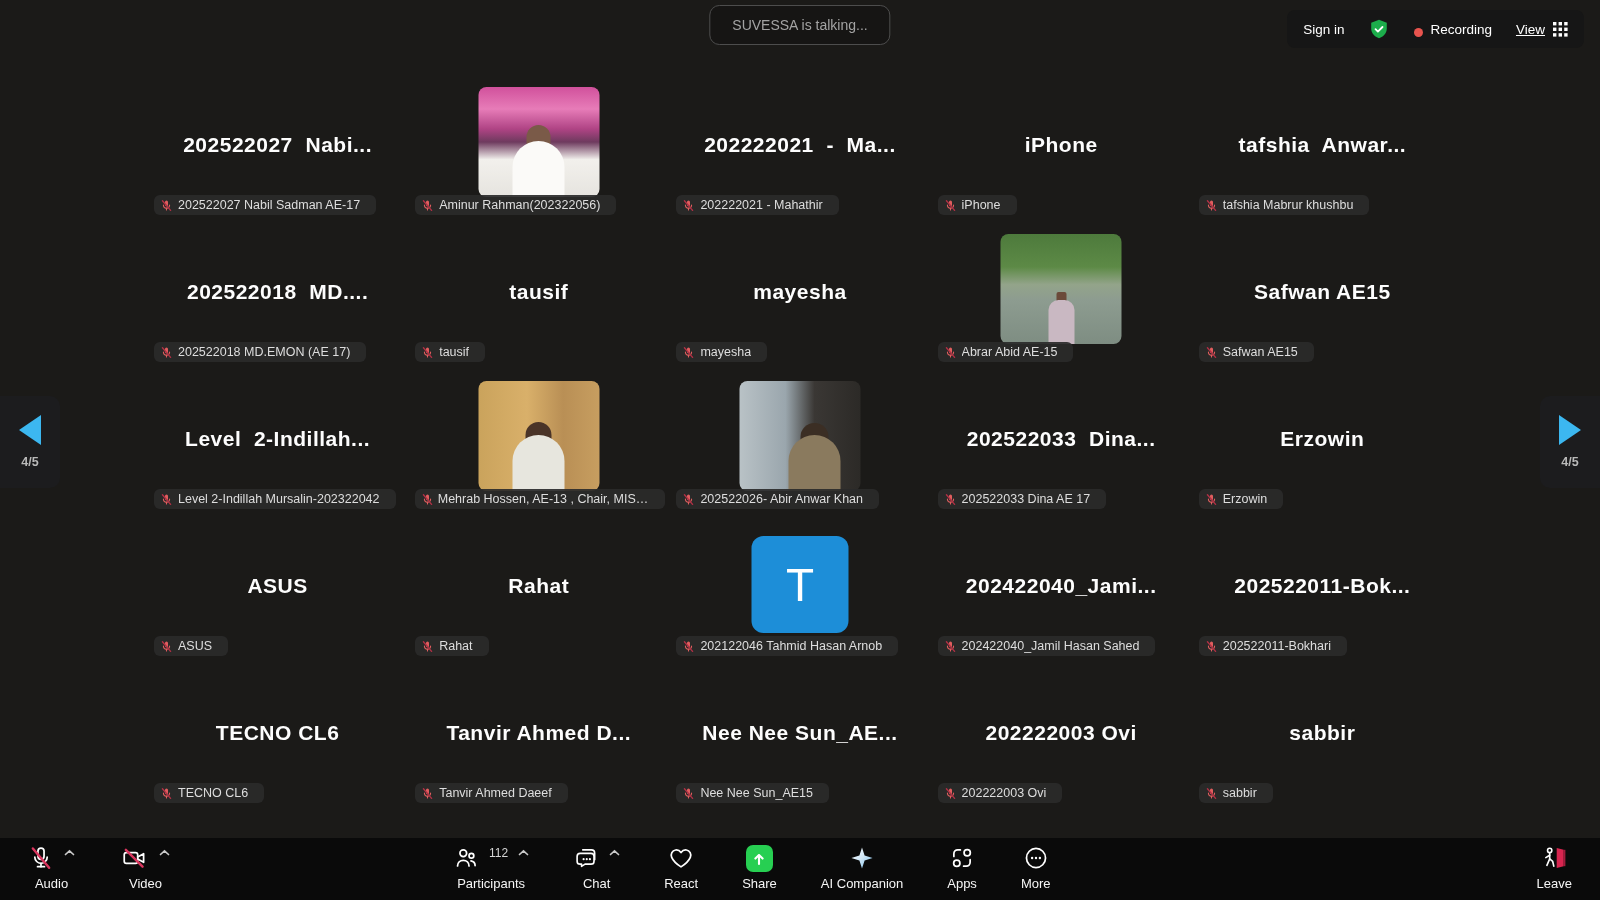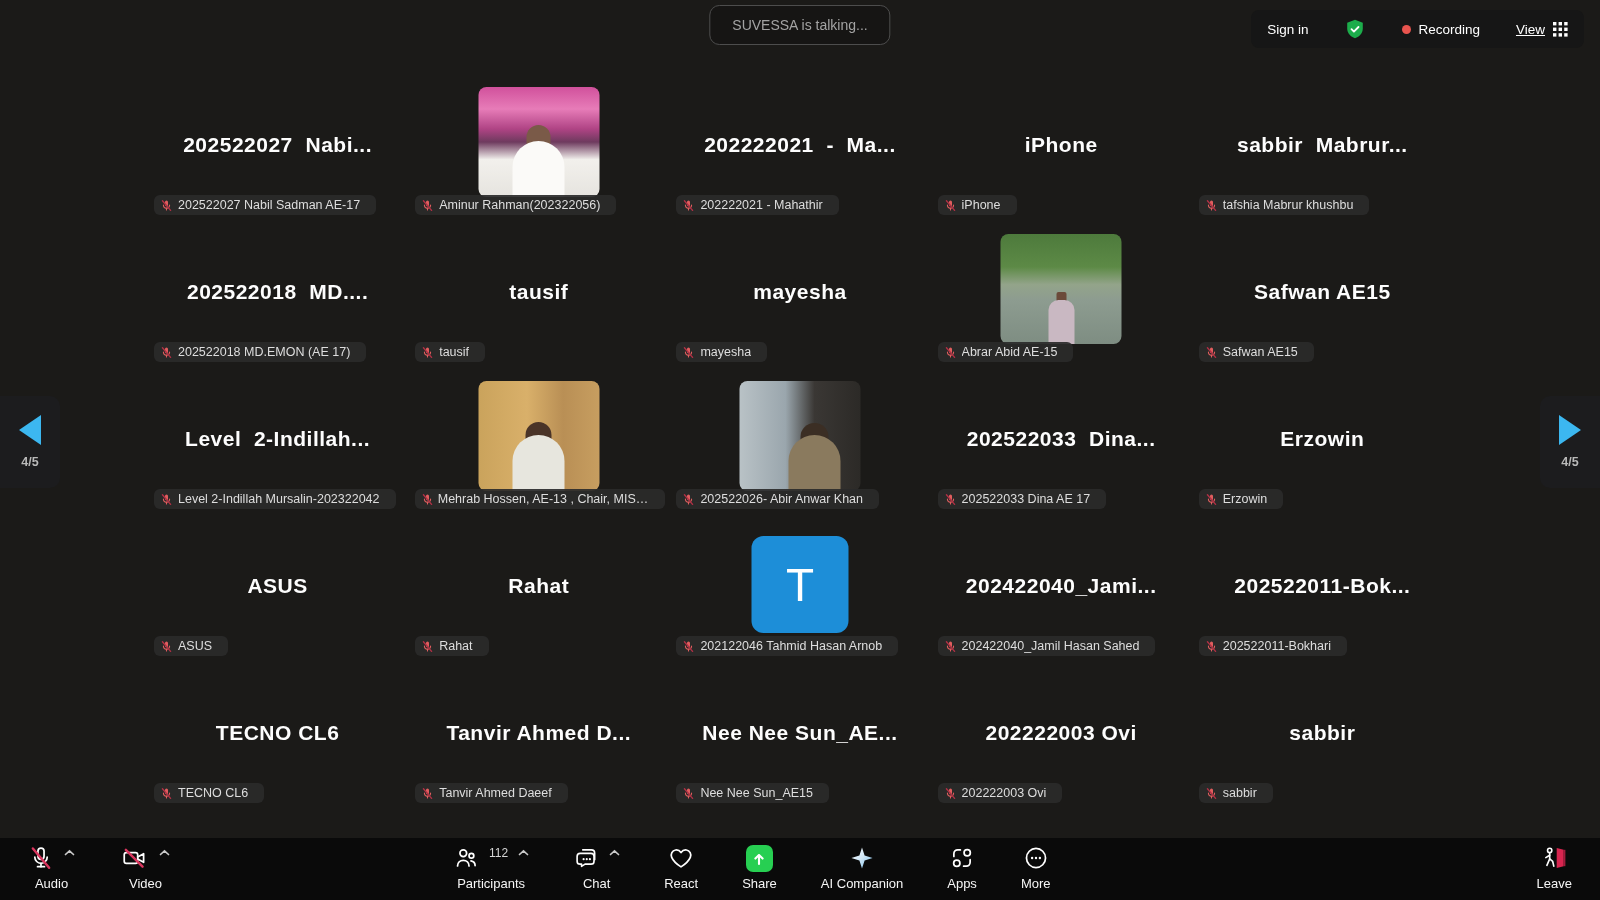--- a/index.html
+++ b/index.html
@@ -7,24 +7,24 @@
               font-family:"Liberation Sans", sans-serif; }
   .screen { position:relative; width:1600px; height:900px; background:#1b1a18; }
 
   
   .topbar { position:absolute; top:0; left:0; right:0; height:57px; }
   .talking-pill { position:absolute; left:50%; top:5px; transform:translateX(-50%);
     background:#161514; border:1px solid #4d4d4d; border-radius:10px;
     padding:11px 22px; color:#a3a3a3; font-size:14px; }
   .top-right { position:absolute; right:16px; top:10px; height:38px;
     background:#161616; border-radius:8px; display:flex; align-items:center;
-    gap:36px; padding:0 16px; }
+    gap:24px; padding:0 16px; }
   .signin { background:none; border:none; color:#fff; font-size:13.5px; cursor:pointer;
     font-family:"Liberation Sans", sans-serif; }
-  .recording { display:flex; align-items:center; gap:7px; color:#fff; font-size:13.5px; }
+  .recording { display:flex; align-items:flex-end; gap:7px; color:#fff; font-size:13.5px; }
   .rec-dot { width:9px; height:9px; border-radius:50%; background:#e8544e; }
   .view-btn { background:none; border:none; display:flex; align-items:center; gap:8px;
     color:#fff; font-size:13.5px; cursor:pointer; font-family:"Liberation Sans", sans-serif;text-decoration:underline; }
 
   
   .gallery { position:absolute; left:147px; top:73px; width:1306px; height:735px;
     display:grid; grid-template-columns:repeat(5, 261.2px); grid-auto-rows:147px; }
   .tile { position:relative; }
   .tile-title { position:absolute; left:0; right:0; top:50%; transform:translateY(-60%);
     text-align:center; color:#fdfdfd; font-size:21px; font-weight:700;
@@ -174,21 +174,21 @@
               <rect x="9.2" y="2.8" width="5.6" height="10.4" rx="2.8" fill="#e05e5e" stroke="none"></rect>
               <path d="M6.3 11.2a5.7 5.7 0 0 0 11.4 0"></path>
               <path d="M12 17v3.2"></path>
               <path d="M4.5 3.2L19.5 21" stroke="#b03045" stroke-width="2.6"></path>
             </svg>
           </span>
           <span>iPhone</span>
         </div>
       </div>
       <div class="tile">
-        <div class="tile-title">sabbir  Mabrur...</div>
+        <div class="tile-title">tafshia  Anwar...</div>
         <div class="tile-label">
           <span>
             <svg width="13" height="13" viewBox="0 0 24 24" fill="none" stroke="#e05e5e" stroke-width="2" stroke-linecap="round">
               <rect x="9.2" y="2.8" width="5.6" height="10.4" rx="2.8" fill="#e05e5e" stroke="none"></rect>
               <path d="M6.3 11.2a5.7 5.7 0 0 0 11.4 0"></path>
               <path d="M12 17v3.2"></path>
               <path d="M4.5 3.2L19.5 21" stroke="#b03045" stroke-width="2.6"></path>
             </svg>
           </span>
           <span>tafshia Mabrur khushbu</span>

